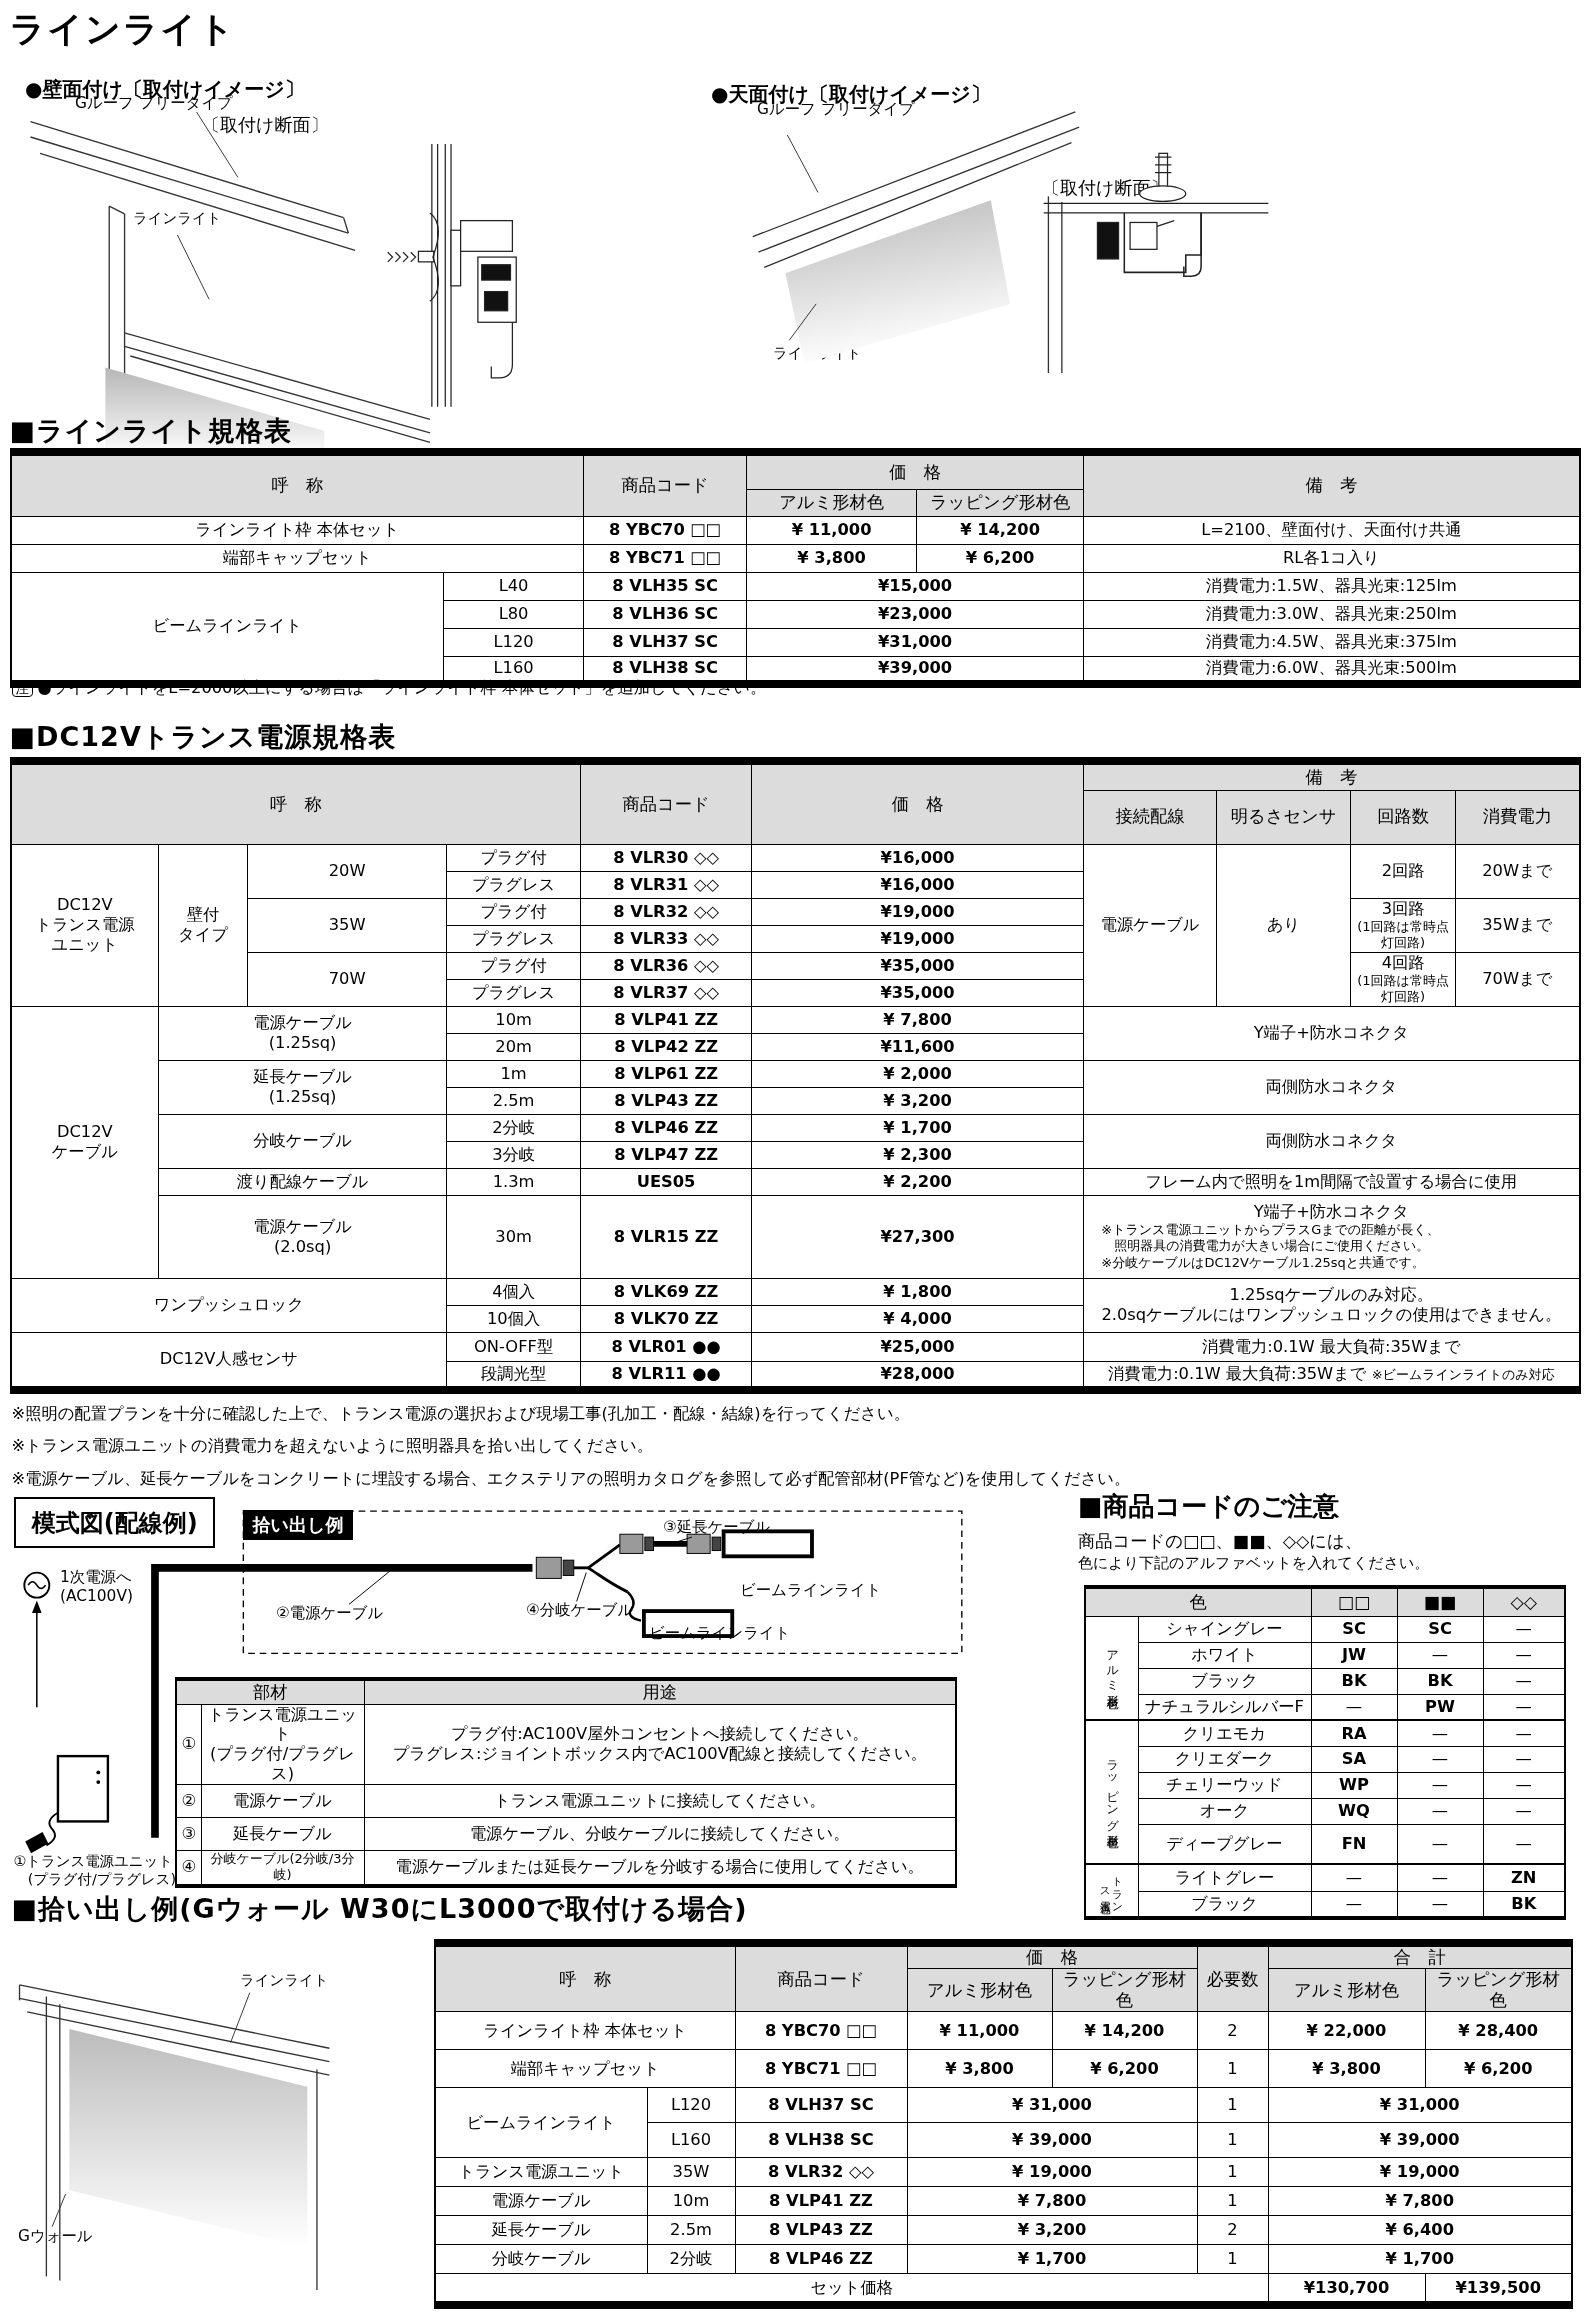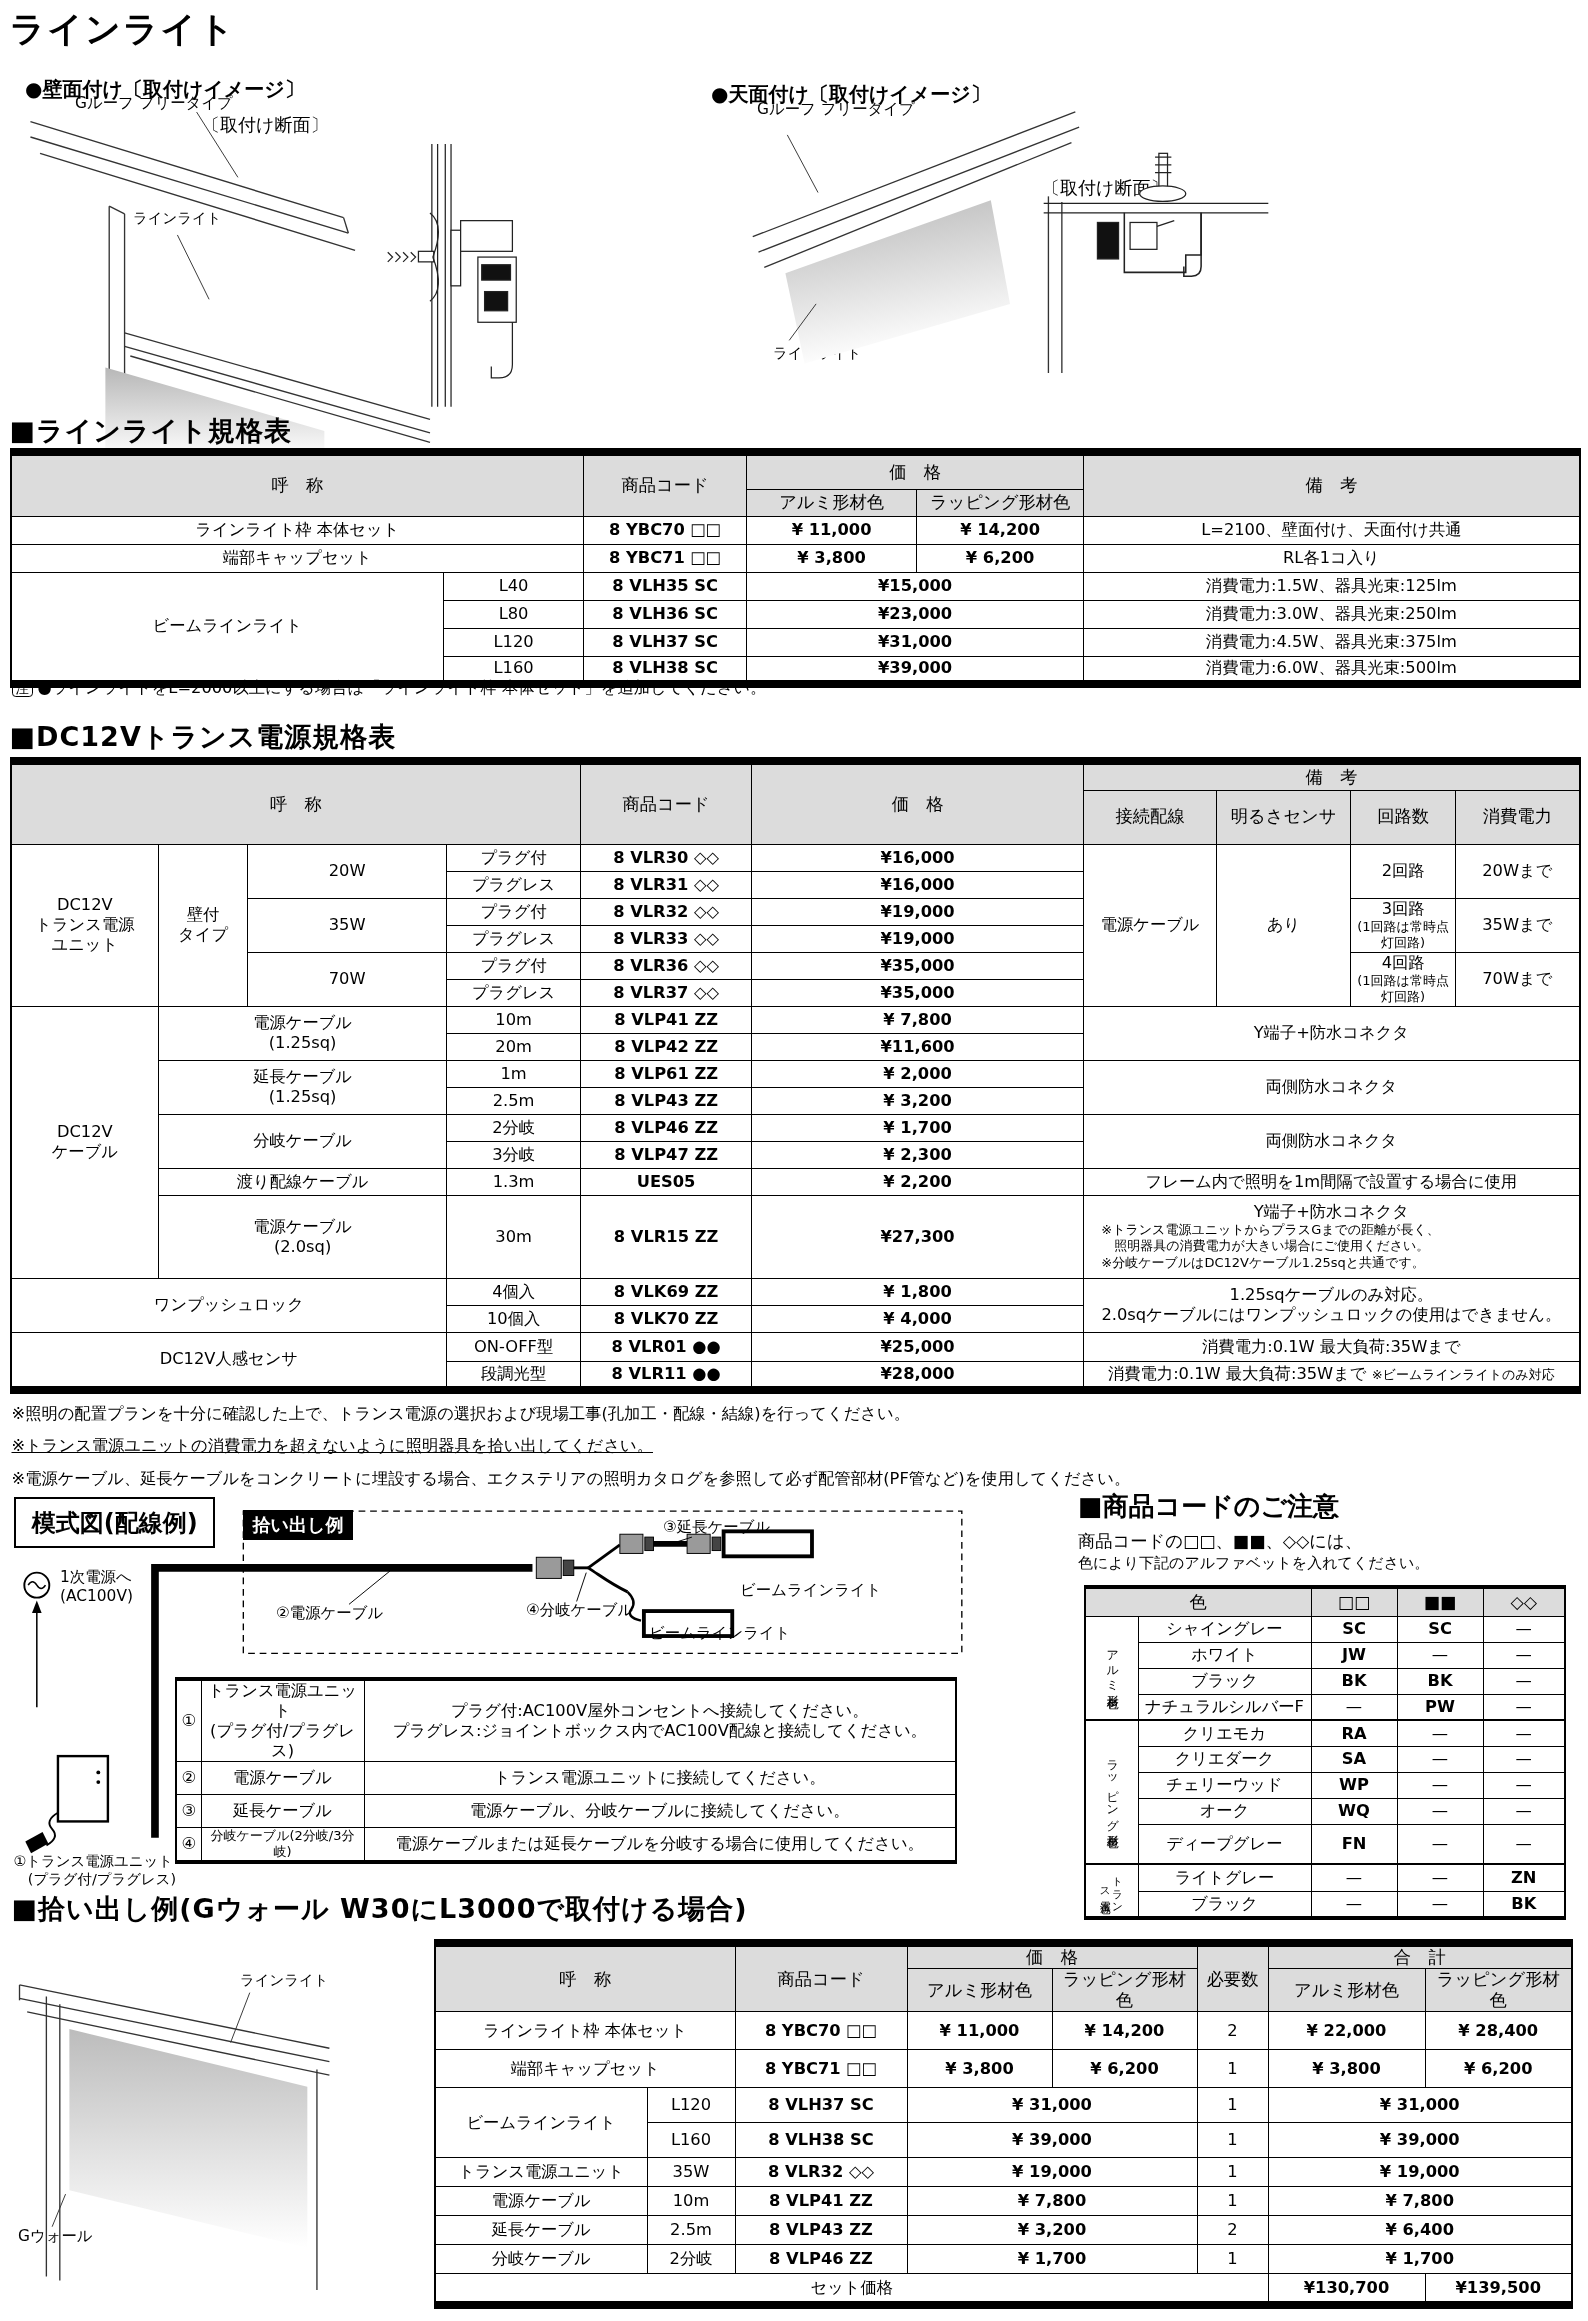--- a/index.html
+++ b/index.html
@@ -362,21 +362,21 @@
   <tr style="height:29px">
     <td>段調光型</td>
     <td class="b">8 VLR11 ●●</td>
     <td class="b">¥28,000</td>
     <td colspan="4"><span>消費電力:0.1W 最大負荷:35Wまで</span> <span class="tiny">※ビームラインライトのみ対応</span></td>
   </tr>
 </tbody>
   </table>
 
 <div class="abs notetext" style="left:11.5px;top:1403px;text-align:right;">※照明の配置プランを十分に確認した上で、トランス電源の選択および現場工事(孔加工・配線・結線)を行ってください。</div>
-<div class="abs notetext" style="left:11.5px;top:1435px;text-decoration:underline;">※トランス電源ユニットの消費電力を超えないように照明器具を拾い出してください。</div>
+<div class="abs notetext" style="left:11.5px;top:1435px;">※トランス電源ユニットの消費電力を超えないように照明器具を拾い出してください。</div>
 <div class="abs notetext" style="left:11.5px;top:1468px;">※電源ケーブル、延長ケーブルをコンクリートに埋設する場合、エクステリアの照明カタログを参照して必ず配管部材(PF管など)を使用してください。</div>
 
 <svg class="abs" style="left:7.7px;top:1484px;" width="1047" height="428" viewBox="0 0 1090 445">
   <rect x="245" y="28" width="748" height="148" fill="none" stroke="#000" stroke-width="1.4" stroke-dasharray="7 5"></rect>
   <g>
     <line x1="153" y1="87" x2="546" y2="87" stroke="#000" stroke-width="8"></line>
     <line x1="153" y1="83" x2="153" y2="368" stroke="#000" stroke-width="8"></line>
     <rect x="550" y="76" width="26" height="22" fill="#9a9a9a" stroke="#000"></rect>
     <rect x="578" y="79" width="11" height="16" fill="#444" stroke="#000"></rect>
     <line x1="589" y1="87" x2="604" y2="87" stroke="#000" stroke-width="3"></line>
@@ -421,20 +421,24 @@
 <div class="abs lbl-s pre" style="left:13.4px;top:1852px;">①トランス電源ユニット
 　(プラグ付/プラグレス)</div>
 
 <table class="spec mid abs" style="left:175px;top:1677px;width:782px;">
   <colgroup>
       <col style="width:25px">
       <col style="width:163px">
       <col>
     </colgroup>
   <tbody>
+      <tr style="height:25px">
+    <th colspan="2" class="fs16">部材</th>
+    <th class="fs16">用途</th>
+  </tr>
   <tr style="height:54px">
     <td class="fs16">①</td>
     <td class="pre left fs16">トランス電源ユニット
 (プラグ付/プラグレス)</td>
     <td class="pre left fs16">プラグ付:AC100V屋外コンセントへ接続してください。
 プラグレス:ジョイントボックス内でAC100V配線と接続してください。</td>
   </tr>
   <tr style="height:33px">
     <td class="fs16">②</td>
     <td class="left fs16">電源ケーブル</td>

